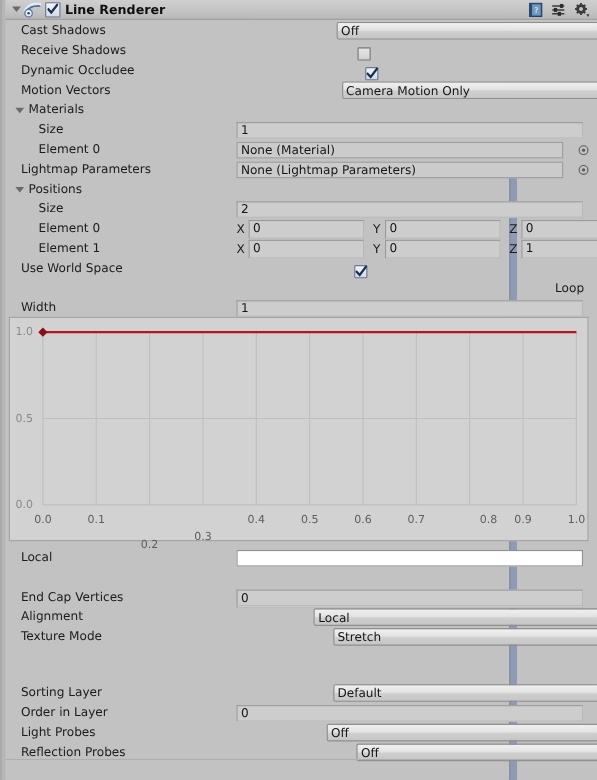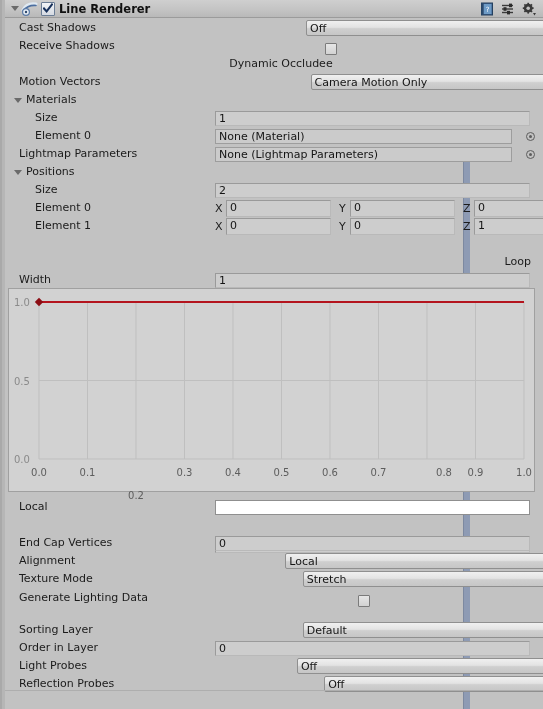--- a/index.html
+++ b/index.html
@@ -264,21 +264,21 @@
       <span>Off</span>
       
     </div>
   </div>
 
   <div class="row" style="top:37px;">
     <span class="lbl indent0">Receive Shadows</span>
     <div class="field checkbox" style="top:3px;"></div>
   </div>
 
-  <div class="row" style="top:55px;flex-direction:column;">
+  <div class="row" style="top:55px;">
     <span class="lbl indent0">Dynamic Occludee</span>
     <div class="field checkbox on" style="top:3px;">
       <svg class="tick" viewBox="0 0 11 12">
         <path d="M1.2 6 L4 9 L9.6 1.6" stroke="#17305a" stroke-width="2" fill="none" stroke-linecap="square"></path>
       </svg>
     </div>
   </div>
 
   <div class="row" style="top:73px;">
     <span class="lbl indent0">Motion Vectors</span>
@@ -365,20 +365,28 @@
         <span class="axis-lbl">Y</span>
         <span class="textfield" style="width:97px;"><span>0</span></span>
       </span>
       <span class="comp" style="margin-left:8px;">
         <span class="axis-lbl">Z</span>
         <span class="textfield" style="width:97px;"><span>1</span></span>
       </span>
     </div>
   </div>
 
+  <div class="row" style="top:235px;">
+    <span class="lbl indent0">Use World Space</span>
+    <div class="field checkbox on" style="top:3px;">
+      <svg class="tick" viewBox="0 0 11 12">
+        <path d="M1.2 6 L4 9 L9.6 1.6" stroke="#17305a" stroke-width="2" fill="none" stroke-linecap="square"></path>
+      </svg>
+    </div>
+  </div>
 
   <div class="row" style="top:253px;justify-content:flex-end;">
     <span class="lbl indent0">Loop</span>
     <div class="field checkbox" style="top:3px;"></div>
   </div>
 
   <div class="row" style="top:271px;">
     <span class="lbl indent0">Width</span>
     <div class="field textfield" style="width:315px;">
       <span>1</span>
@@ -418,21 +426,21 @@
 
     <div class="tick-y" id="yt0" style="left: 5px; top: 170px;">0.0</div>
     <div class="tick-y" id="yt1" style="left: 5px; top: 91.5px;">0.5</div>
     <div class="tick-y" id="yt2" style="left: 5px; top: 13px;">1.0</div>
   </div>
 
   <div id="xticks">
       <div class="tick-x" style="position: absolute; left: 39px; top: 467px;">0.0</div>
       <div class="tick-x" style="position: absolute; left: 87.5px; top: 467px;">0.1</div>
       <div class="tick-x" style="position: absolute; left: 136px; top: 490px;">0.2</div>
-      <div class="tick-x" style="position: absolute; left: 184.5px; top: 467px;">0.3</div>
+      <div class="tick-x" style="position: absolute; left: 184.5px; top: 483px;">0.3</div>
       <div class="tick-x" style="position: absolute; left: 233px; top: 467px;">0.4</div>
       <div class="tick-x" style="position: absolute; left: 281.5px; top: 467px;">0.5</div>
       <div class="tick-x" style="position: absolute; left: 330px; top: 467px;">0.6</div>
       <div class="tick-x" style="position: absolute; left: 378.5px; top: 467px;">0.7</div>
       <div class="tick-x" style="position: absolute; left: 427px; top: 467px; margin-left: 17px;">0.8</div>
       <div class="tick-x" style="position: absolute; left: 475.5px; top: 467px;">0.9</div>
       <div class="tick-x" style="position: absolute; left: 524px; top: 467px;">1.0</div>
     </div>
 
   <div class="row" style="top:498px;">
@@ -463,24 +471,20 @@
   </div>
 
   <div class="row" style="top:570px;">
     <span class="lbl indent0">Texture Mode</span>
     <div class="field popup" style="width:315px;">
       <span>Stretch</span>
       
     </div>
   </div>
 
-  <div class="row" style="top:589px;">
-    <span class="lbl indent0">Generate Lighting Data</span>
-    <div class="field checkbox" style="top:3px;"></div>
-  </div>
 
   <div class="row" style="top:621px;">
     <span class="lbl indent0">Sorting Layer</span>
     <div class="field popup" style="width:315px;">
       <span>Default</span>
       
     </div>
   </div>
 
   <div class="row" style="top:639px;align-items:center;">

